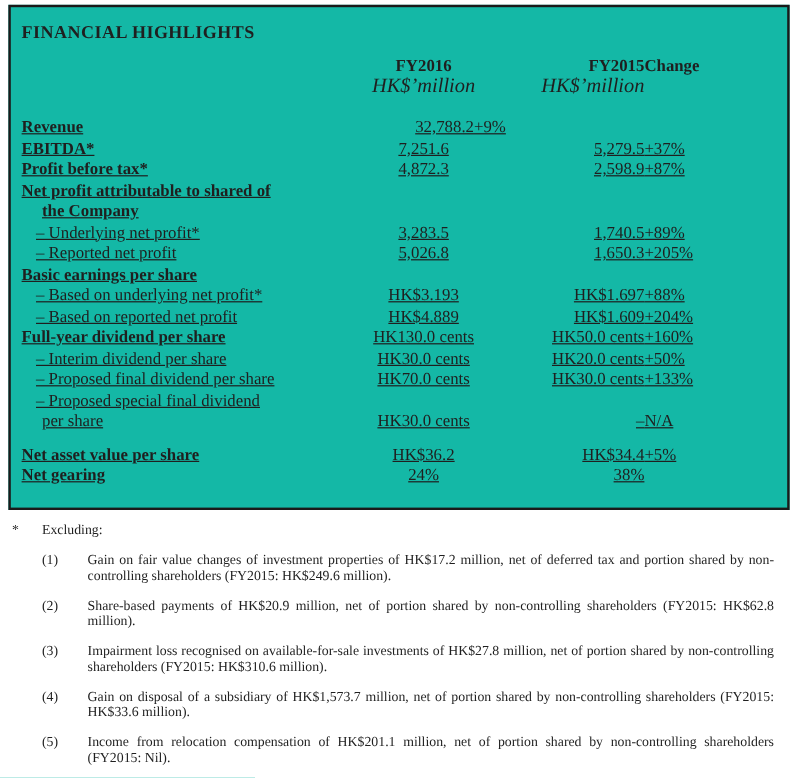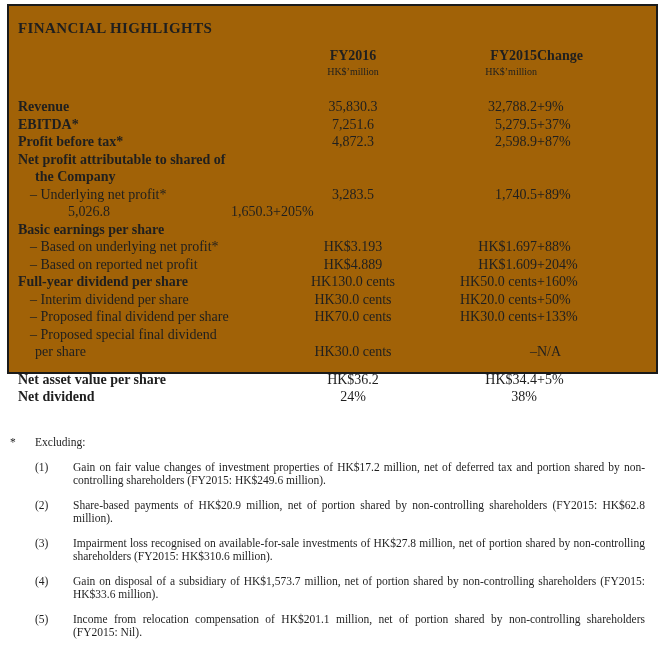--- a/index.html
+++ b/index.html
@@ -15,23 +15,23 @@
     position: absolute;
     left: 0; top: 0;
     width: 670px; height: 648px;
     background: #ffffff;
   }
 
   
   .hl-box {
     position: absolute;
     left: 7px; top: 4px;
-    width: 651px; height: 370px;
+    width: 651px; height: 421px;
     border: 2px solid #1a1a1a;
-    background: #a16207;
+    background: #14b8a6;
   }
   .hl-title {
     margin: 14px 0 0 9px;
     font-size: 15px;
     font-weight: bold;
     letter-spacing: 0.4px;
     white-space: nowrap;
   }
 
   .hl-table {
@@ -44,22 +44,22 @@
   .c-label { width: 264px; text-align: left; white-space: nowrap; }
   .c-label.ind1 { padding-left: 12px; }
   .c-label.ind2 { padding-left: 17px; }
   .c-label.b { font-weight: bold; }
   .c-v1 { width: 142px; text-align: center; white-space: nowrap; }
   .c-v2 { width: 113px; text-align: right; white-space: nowrap; }
   .c-v3 { width: 113px; white-space: nowrap; }
 
   .t-head .t-row { line-height: 16px; }
   .t-head .hdr { font-weight: bold; }
-  .t-head .unit { font-size: 10px; }
-  .t-body { margin-top: 18px; }
+  .t-head .unit { font-style: italic; font-size: 17px; }
+  .t-body { margin-top: 18px; text-decoration: underline; }
 
   
   .footnotes {
     position: absolute;
     left: 10px; top: 436px;
     width: 635px;
     font-size: 11.5px;
     line-height: 13px;
   }
   .fn-intro { display: flex; margin-bottom: 12px; }
@@ -88,21 +88,20 @@
         <div class="t-row">
           <div class="c-label"></div>
           <div class="c-v1 unit">HK$’million</div>
           <div class="c-v2 unit">HK$’million</div>
           <div class="c-v3 unit"></div>
         </div>
       </div>
       <div class="t-body">
           <div class="t-row">
             <div class="c-label ind0 b">Revenue</div>
-            <div class="c-v1">35,830.3</div>
             <div class="c-v2">32,788.2</div>
             <div class="c-v3">+9%</div>
           </div>
           <div class="t-row">
             <div class="c-label ind0 b">EBITDA*</div>
             <div class="c-v1">7,251.6</div>
             <div class="c-v2">5,279.5</div>
             <div class="c-v3">+37%</div>
           </div>
           <div class="t-row">
@@ -123,20 +122,21 @@
             <div class="c-v2"></div>
             <div class="c-v3"></div>
           </div>
           <div class="t-row">
             <div class="c-label ind1">– Underlying net profit*</div>
             <div class="c-v1">3,283.5</div>
             <div class="c-v2">1,740.5</div>
             <div class="c-v3">+89%</div>
           </div>
           <div class="t-row">
+            <div class="c-label ind1">– Reported net profit</div>
             <div class="c-v1">5,026.8</div>
             <div class="c-v2">1,650.3</div>
             <div class="c-v3">+205%</div>
           </div>
           <div class="t-row">
             <div class="c-label ind0 b">Basic earnings per share</div>
             <div class="c-v1"></div>
             <div class="c-v2"></div>
             <div class="c-v3"></div>
           </div>
@@ -182,21 +182,21 @@
             <div class="c-v2">–</div>
             <div class="c-v3">N/A</div>
           </div>
           <div class="t-row gap-before">
             <div class="c-label ind0 b">Net asset value per share</div>
             <div class="c-v1">HK$36.2</div>
             <div class="c-v2">HK$34.4</div>
             <div class="c-v3">+5%</div>
           </div>
           <div class="t-row">
-            <div class="c-label ind0 b">Net dividend</div>
+            <div class="c-label ind0 b">Net gearing</div>
             <div class="c-v1">24%</div>
             <div class="c-v2">38%</div>
             <div class="c-v3"></div>
           </div>
         </div>
     </div>
   </div>
 
   <div class="footnotes">
     <div class="fn-intro">

